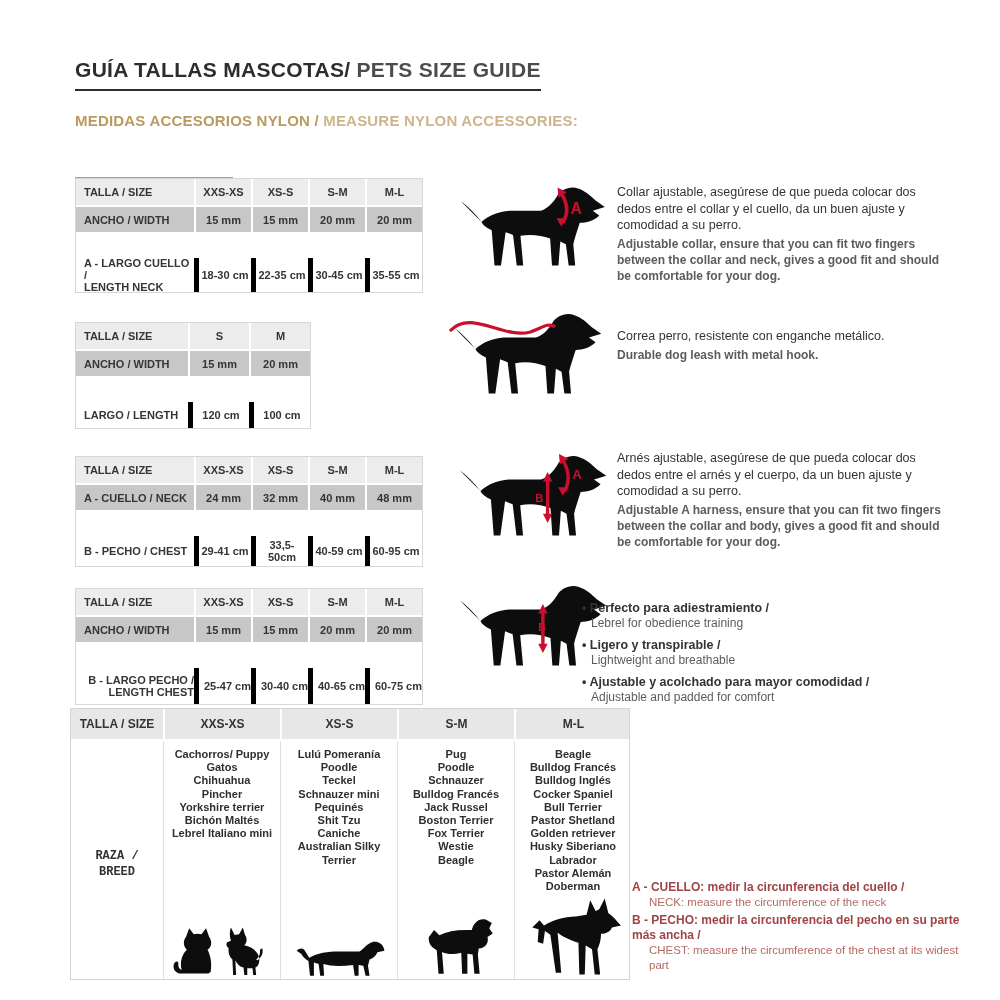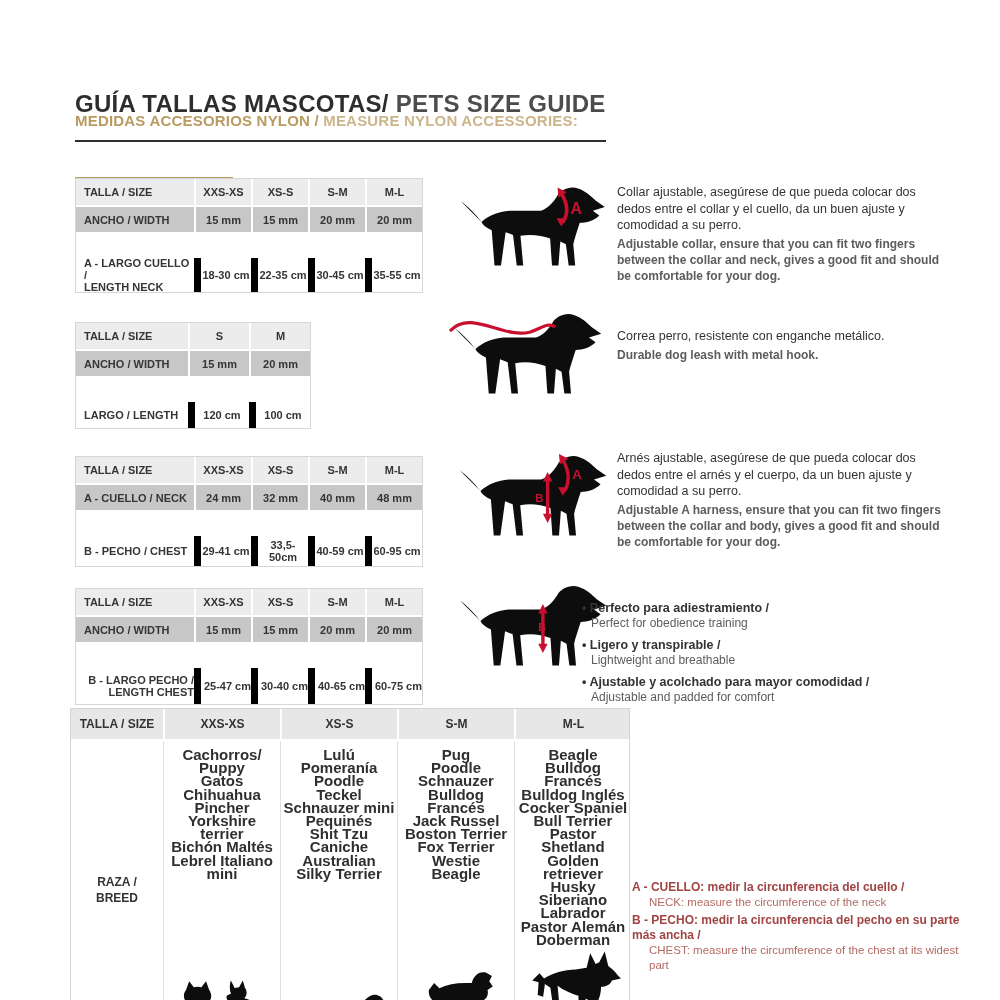--- a/index.html
+++ b/index.html
@@ -1,21 +1,21 @@
 <!DOCTYPE html>
 <html><head>
 <meta charset="utf-8">
 <style>
   * { margin:0; padding:0; box-sizing:border-box; }
   body { background:#ffffff; font-family:"Liberation Sans", sans-serif; }
   #page { position:relative; width:1000px; height:1000px; background:#fff; color:#3a3a3a; overflow:hidden; }
 
   
-  .title { position:absolute; left:75px; top:58px; font-size:24px; font-weight:700;
-           letter-spacing:.3px; border-bottom:2px solid #2d2d2d; padding-bottom:22px; display:inline-block;margin-top:32px; }
+  .title { position:absolute; left:75px; top:58px; font-size:21px; font-weight:700;
+           letter-spacing:.3px; border-bottom:2px solid #2d2d2d; padding-bottom:7px; display:inline-block; }
   .title .t-es { color:#2d2d2d; }
   .title .t-en { color:#4c4c4c; }
   .subtitle { position:absolute; left:75px; top:112px; font-size:15px; font-weight:700; letter-spacing:.2px; }
   .subtitle .s-es { color:#b99a60;margin-top:44px; }
   .subtitle .s-en { color:#cbb astray; }
   .subtitle .s-en { color:#ccb58b; }
 
   
   .badge { position:absolute; background:#bd9e64; color:#fff; font-size:13px; font-weight:700;
            padding:3px 24px 4px 10px; letter-spacing:.3px;margin-top:28px; }
@@ -26,21 +26,21 @@
   .trow { display:grid; }
   .cols5 { grid-template-columns:118px 57px 57px 57px 57px; }
   .cols3 { grid-template-columns:112px 61px 61px; }
   .trow + .trow { border-top:2px solid #fff; }
   .row-h { background:#ececec; }
   .row-g { background:#c7c7c7; }
   .row-w { background:#ffffff;margin-top:24px; }
   .cell { display:flex; flex-direction:column; align-items:center; justify-content:center;
           font-size:11px; font-weight:600; color:#353535; text-align:center; line-height:12px; }
   .cell + .cell { border-left:2px solid #fff; }
-  .row-w .cell + .cell { border-left:7px solid #000000; }
+  .row-w .cell + .cell { border-left:5px solid #000000; }
   .cell.lab { align-items:flex-start; text-align:left; padding-left:8px; font-weight:700; }
   .h26 .cell { height:26px; } .h25 .cell { height:25px; } .h30 .cell { height:30px; }
   .h34 .cell { height:34px; } .h36 .cell { height:36px;align-items:flex-end; }
 
   
   .desc { position:absolute; width:332px; }
   .desc .d-es { font-size:12.5px; font-weight:400; color:#333; line-height:16.5px; }
   .desc .d-en { font-size:12px; font-weight:700; color:#5c5c5c; line-height:16px; margin-top:2px; }
 
   
@@ -56,22 +56,22 @@
   
   .btable { position:absolute; left:70px; top:708px; width:560px; border:1px solid #d4d4d4; background:#fff; }
   .bhead { display:grid; grid-template-columns:92px 117px 117px 117px 117px; background:#e7e7e7; }
   .bhead .bh { height:30px; display:flex; align-items:center; justify-content:center;
                font-size:12px; font-weight:700; color:#333; }
   .bhead .bh + .bh { border-left:2px solid #fff; }
   .bbody { display:grid; grid-template-columns:92px 117px 117px 117px 117px; border-top:2px solid #fff; }
   .bcell { border-left:1px solid #e0e0e0; display:flex; flex-direction:column; align-items:center;
            padding:7px 2px 0 2px; min-height:224px; }
   .bcell:first-child { border-left:none; justify-content:center; }
-  .raza { text-align:center; font-size:12px; font-weight:700; color:#333; line-height:16px; }
-  .breed-list { white-space:pre-line; text-align:center; font-size:15px; font-weight:700;
+  .raza { text-align:center; font-size:12px; font-weight:700; color:#333; line-height:16px;font-family:Liberation Mono, monospace; }
+  .breed-list { white-space:pre-line; text-align:center; font-size:11px; font-weight:700;
                 color:#2f2f2f; line-height:13.2px; }
   .silrow { margin-top:auto; display:flex; align-items:flex-end; justify-content:center; gap:6px; width:100%; }
 
   
   .notes { position:absolute; left:632px; top:880px; width:345px; }
   .note-es { font-size:12px; font-weight:700; color:#a04444; line-height:15px; }
   .note-en { font-size:11.5px; font-weight:400; color:#b26a62; line-height:15px; padding-left:17px; margin-bottom:3px; }
 
   svg { display:block; }
   .red-mark { fill:#c8102e; font-weight:700; font-family:"Liberation Sans", sans-serif; }
@@ -250,21 +250,21 @@
       <use href="#dogbody"></use>
       <line x1="96" y1="46" x2="96" y2="82" stroke="#c8102e" stroke-width="3.6"></line>
       <polygon points="96,38 101,48 91,48" fill="#c8102e"></polygon>
       <polygon points="96,90 101,80 91,80" fill="#c8102e"></polygon>
       <text x="91" y="67" font-size="11" class="red-mark">B</text>
     </svg>
   </div>
   <div class="bullets" style="left:582px; top:585px;margin-top:15px;">
     <div class="bullet">
       <div class="bu-es">Perfecto para adiestramiento /</div>
-      <div class="bu-en">Perfect for obedience training</div>
+      <div class="bu-en">Lebrel for obedience training</div>
     </div>
     <div class="bullet">
       <div class="bu-es">Ligero y transpirable /</div>
       <div class="bu-en">Lightweight and breathable</div>
     </div>
     <div class="bullet">
       <div class="bu-es">Ajustable y acolchado para mayor comodidad /</div>
       <div class="bu-en">Adjustable and padded for comfort</div>
     </div>
   </div>

